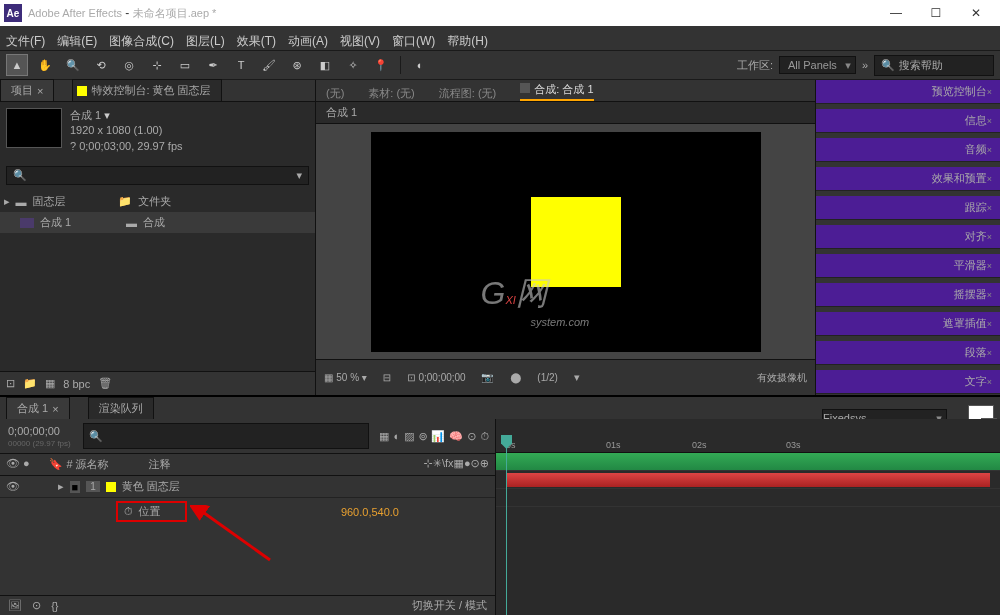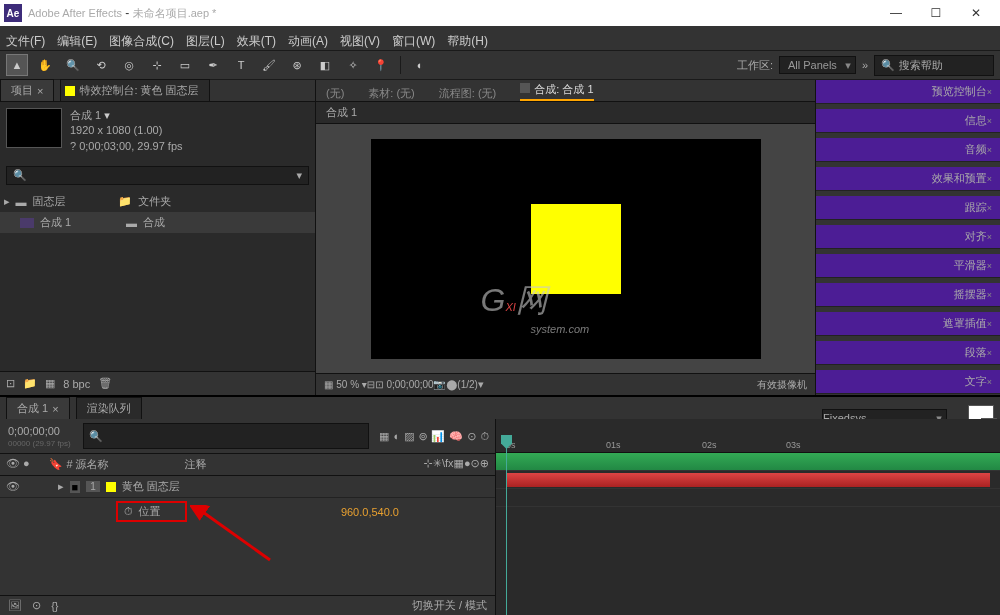--- a/index.html
+++ b/index.html
@@ -15,21 +15,21 @@
 .toolbtn{width:22px;height:22px;display:flex;align-items:center;justify-content:center;color:#ccc;border:1px solid transparent}
 .toolbtn.sel{background:#555;border:1px solid #777}
 .sep{width:1px;height:18px;background:#1a1a1a;margin:0 2px}
 .toolbar-right{margin-left:auto;display:flex;align-items:center;gap:6px}
 .workspace-dd{background:#222;border:1px solid #111;padding:2px 18px 2px 8px;color:#999;position:relative}
 .workspace-dd::after{content:"▾";position:absolute;right:4px;color:#888}
 .searchbox{background:#222;border:1px solid #111;padding:2px 6px;width:120px;color:#777;display:flex;align-items:center;gap:4px}
 .main{display:flex;height:315px}
 .left-col{width:316px;display:flex;flex-direction:column;border-right:1px solid #111}
 .tabs{background:#333;height:22px;display:flex;align-items:flex-end;border-bottom:1px solid #111}
-.tab{padding:3px 10px;background:#2a2a2a;border:1px solid #111;border-bottom:none;margin-right:6px;display:flex;align-items:center;gap:4px}
+.tab{padding:3px 10px;background:#2a2a2a;border:1px solid #111;border-bottom:none;margin-right:18px;display:flex;align-items:center;gap:4px}
 .tab.active{background:#3a3a3a}
 .tab.fx{padding-left:4px}
 .swatch{width:10px;height:10px;background:#ff0}
 .project-body{background:#2a2a2a;flex:1;display:flex;flex-direction:column}
 .comp-info{display:flex;padding:6px;gap:8px}
 .thumb{width:56px;height:40px;background:#000;border:1px solid #555}
 .comp-meta{font-size:10px;color:#999;line-height:1.4}
 .comp-meta .name{color:#ccc}
 .proj-search{margin:6px;background:#222;border:1px solid #111;padding:2px 6px;display:flex;align-items:center;justify-content:space-between}
 .proj-cols{display:flex;background:#333;border-top:1px solid #111;border-bottom:1px solid #111;padding:2px 0}
@@ -43,37 +43,37 @@
 .comp-tabs{background:#333;height:22px;display:flex;align-items:flex-end;border-bottom:1px solid #111;gap:24px;padding:0 10px}
 .comp-tabs span{color:#888;font-size:11px}
 .comp-tabs .active-tab{color:#ddd;border-bottom:2px solid #ffa500;padding-bottom:2px}
 .comp-tabs .active-tab::before{content:"";display:inline-block;width:10px;height:10px;background:#555;margin-right:4px}
 .comp-name-bar{background:#2a2a2a;padding:3px 10px;border-bottom:1px solid #111}
 .viewer{flex:1;background:#444;position:relative;display:flex;align-items:center;justify-content:center}
 .canvas{width:390px;height:220px;background:#000;position:relative}
 .shape{position:absolute;width:90px;height:90px;background:#ff0;left:160px;top:65px}
 .watermark{position:absolute;left:110px;top:140px;font-size:32px;color:rgba(200,200,200,.6);font-style:italic}
 .watermark small{font-size:11px;display:block;color:rgba(200,200,200,.6);margin-left:50px}
-.viewer-footer{background:#333;height:22px;display:flex;align-items:center;padding:0 8px;gap:0;border-top:1px solid #111}
+.viewer-footer{background:#333;height:36px;display:flex;align-items:center;padding:0 8px;gap:16px;border-top:1px solid #111}
 .viewer-footer span{font-size:10px;color:#aaa}
 .right-col{width:185px;background:#333;border-left:1px solid #111}
 .panel-head{background:#4c1d95;padding:4px 8px;border-bottom:1px solid #222;display:flex;align-items:center;justify-content:flex-end;margin-bottom:5px}
 .panel-head .x{color:#888;font-size:9px}
 .timeline{height:220px;border-top:2px solid #000;display:flex;flex-direction:column}
 .tl-tabs{background:#333;height:22px;display:flex;align-items:flex-end;padding:0 6px}
 .tl-tabs .tab{padding:3px 10px}
 .tl-body{flex:1;display:flex}
 .tl-left{width:496px;border-right:1px solid #111;display:flex;flex-direction:column}
 .tl-top{display:flex;height:34px}
 .timecode{color:#e8a030;font-size:15px;padding:2px 8px;font-family:monospace}
 .timecode small{display:block;color:#666;font-size:8px}
 .tl-search{flex:1;background:#222;border:1px solid #111;margin:4px;padding:2px 6px;display:flex;align-items:center}
 .tl-icons{display:flex;gap:4px;align-items:center;padding:0 6px}
 .tl-cols{background:#333;display:flex;padding:3px 6px;border-top:1px solid #111;border-bottom:1px solid #111;gap:20px;font-size:10px}
-.tl-cols .col2{margin-left:56px}
+.tl-cols .col2{margin-left:20px}
 .tl-layer{display:flex;align-items:center;padding:3px 6px;gap:6px;border-bottom:1px solid #222}
 .layer-num{background:#555;padding:0 4px;font-size:10px}
 .tl-prop{display:flex;align-items:center;padding:3px 6px 3px 116px;gap:8px}
 .prop-box{border:2px solid #d00;padding:1px 24px 1px 6px;display:flex;align-items:center;gap:6px}
 .prop-val{color:#e8a030;margin-left:auto;padding-right:90px}
 .tl-right{flex:1;background:#2a2a2a;position:relative;display:flex;flex-direction:column}
 .tl-ruler{height:34px;border-bottom:1px solid #111;position:relative;display:flex;align-items:flex-end;padding-bottom:2px}
 .tl-ruler span{position:absolute;font-size:9px;color:#999;bottom:2px}
 .playhead{position:absolute;left:10px;top:18px;bottom:0;width:1px;background:#4a9;z-index:5}
 .playhead::before{content:"";position:absolute;top:-2px;left:-5px;width:11px;height:14px;background:#4a9;clip-path:polygon(0 0,100% 0,100% 60%,50% 100%,0 60%)}
@@ -357,21 +357,21 @@
         <span>🖼</span>
         <span>⊙</span>
         <span>{}</span>
         <span style="margin-left:auto">切换开关 / 模式</span>
       </div>
     </div>
     <div class="tl-right">
       <div class="tl-ruler">
         <span style="left:10px">0s</span>
         <span style="left:110px">01s</span>
-        <span style="left:206px">02s</span>
+        <span style="left:196px">02s</span>
         <span style="left:290px">03s</span>
       </div>
       <div class="track-bg" style="background:linear-gradient(#3a5,#284)"></div>
       <div class="track-layer">
           <div class="track-bar"></div>
         </div>
       <div class="track-prop"></div>
       <div class="playhead"></div>
     </div>
   </div>

